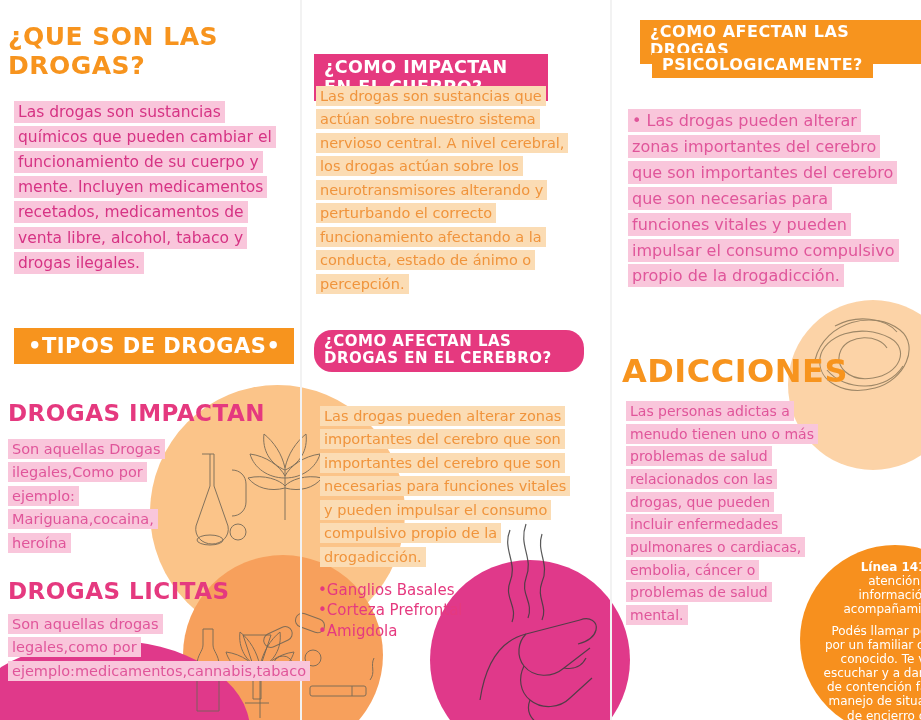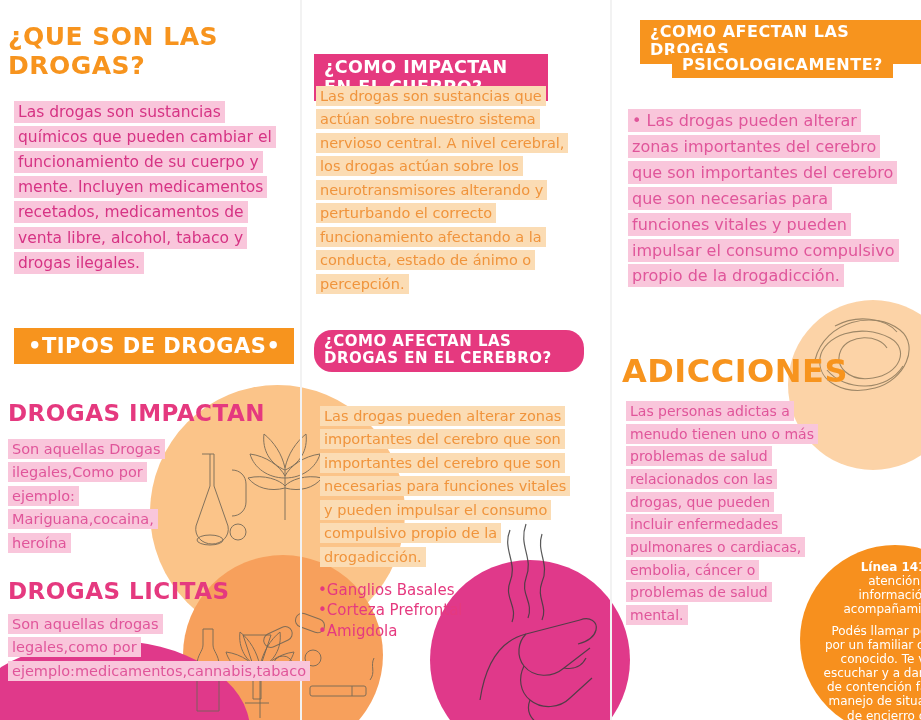--- a/index.html
+++ b/index.html
@@ -216,21 +216,21 @@
 
   <div class="abs" style="left:318px;top:580px;width:250px;font-size:15px;line-height:1.35;">
     <div><span class="plain-pink">•Ganglios Basales</span></div>
     <div><span class="plain-pink">•Corteza Prefrontal</span></div>
     <div><span class="plain-pink">•Amigdola</span></div>
   </div>
 
   <div class="abs" style="left:640px;top:20px;">
     <span class="hdr hdr-orange" style="font-size:16px;">¿COMO AFECTAN LAS DROGAS</span>
   </div>
-  <div class="abs" style="left:672px;top:53px;text-align:center;">
+  <div class="abs" style="left:652px;top:53px;text-align:center;">
     <span class="hdr hdr-orange" style="font-size:16px;">PSICOLOGICAMENTE?</span>
   </div>
 
   <div class="abs" style="left:628px;top:108px;width:280px;font-size:16px;">
     <span class="hl hl-pink2">• Las drogas pueden alterar zonas importantes del cerebro que son importantes del cerebro que son necesarias para funciones vitales y pueden impulsar el consumo compulsivo propio de la drogadicción.</span>
   </div>
 
   <div class="abs" style="left:622px;top:352px;">
     <span class="title-white-orange" style="font-size:32px;margin-top:17px;">ADICCIONES</span>
   </div>

